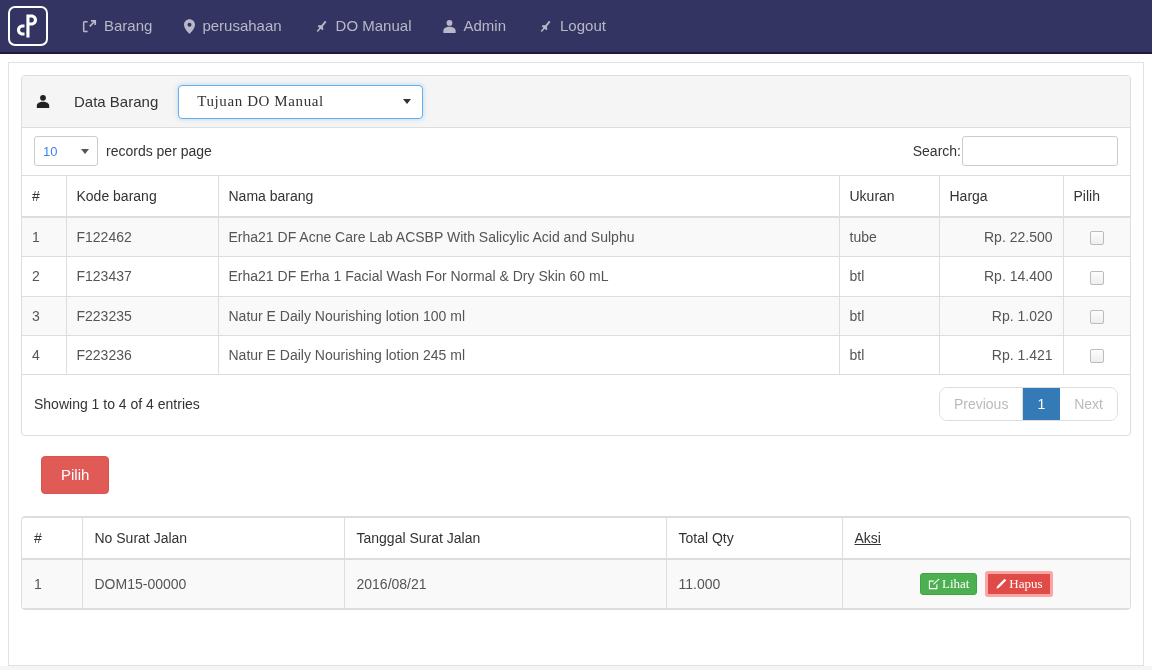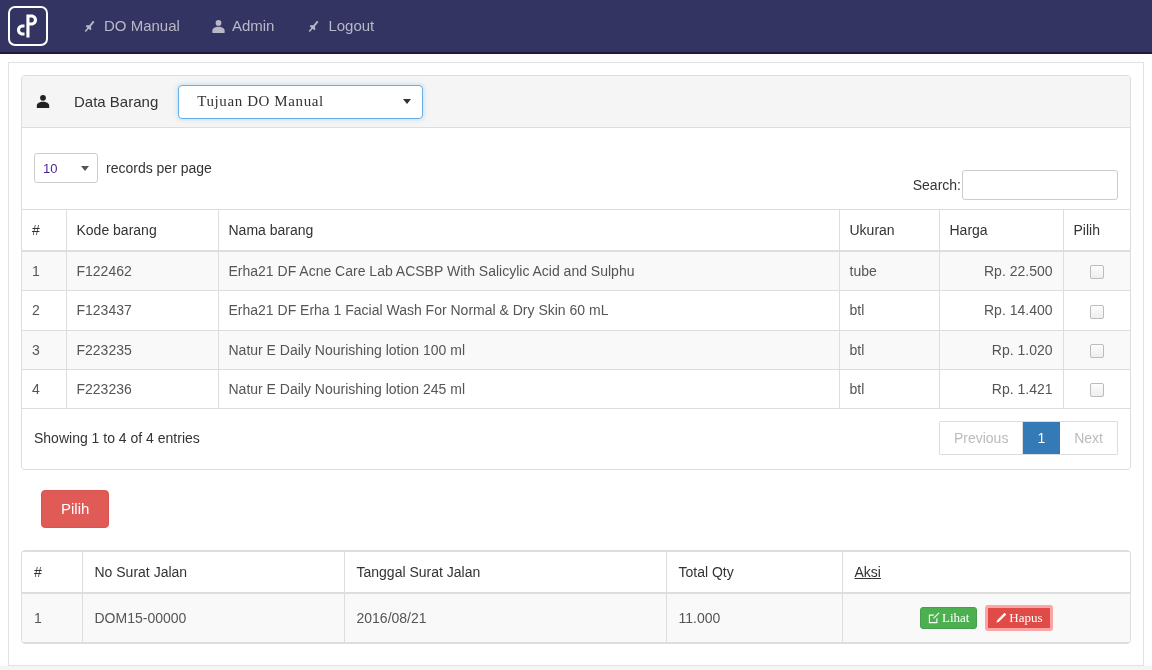--- a/index.html
+++ b/index.html
@@ -118,28 +118,28 @@
   }
   .dt-len { display:flex; align-items:center; gap: 8px; }
   .len-select {
     width: 64px; height: 30px;
     border: 1px solid #cccccc;
     border-radius: 3px;
     background: #ffffff;
     display: flex; align-items: center;
     padding: 0 8px;
     font-size: 13px;
-    color: #4c1d95;
+    color: #3b82f6;
     position: relative;
     cursor: pointer;
   }
   .len-select .dd-caret { right: 8px; border-top-color:#555; }
   .dt-len-label { font-size: 14px; color: #333; }
 
-  .dt-filter { display:flex; align-items:center;margin-top:34px; }
+  .dt-filter { display:flex; align-items:center; }
   .dt-filter-label { font-size: 14px; color:#333; margin-right:1px; }
   .dt-search {
     width: 156px; height: 30px;
     border: 1px solid #cccccc;
     border-radius: 3px;
     background: #ffffff;
     font-family: "Liberation Sans", sans-serif;
     font-size: 13px;
     padding: 0 8px;
     color: #555;
@@ -188,21 +188,21 @@
     cursor: pointer;
     vertical-align: middle;
   }
 
   
   .dt-bottom {
     display:flex; align-items:center; justify-content: space-between;
     padding: 12px 12px 14px 12px;
   }
   .dt-info { font-size: 14px; color:#333; }
-  .pager { display:flex; border:1px solid #dddddd; border-radius:1px; overflow:hidden;text-align:right; }
+  .pager { display:flex; border:1px solid #dddddd; border-radius:8px; overflow:hidden;text-align:right; }
   .pg {
     padding: 7px 14px;
     font-size: 14px;
     color: #bbbbbb;
     background:#ffffff;
     border-right:1px solid #dddddd;
     cursor: default;
     line-height: 18px;
   }
   .pg:last-child { border-right:none; }
@@ -271,21 +271,37 @@
   <div class="brand">
     <span>
       <svg width="24" height="28" viewBox="0 0 24 28">
         <path d="M15.5 2.5 C18.6 2.5 21 4.9 21 8 C21 11.1 18.6 13.5 15.5 13.5 L12.5 13.5 L12.5 10.4 L15.5 10.4 C16.9 10.4 17.9 9.4 17.9 8 C17.9 6.6 16.9 5.6 15.5 5.6 L13.5 5.6 L13.5 25.5 L10.4 25.5 L10.4 2.5 Z" fill="#ffffff"></path>
         <path d="M8.5 12.5 L8.5 15.6 L6.5 15.6 C5.1 15.6 4.1 16.6 4.1 18 C4.1 19.4 5.1 20.4 6.5 20.4 L8.5 20.4 L8.5 23.5 L6.5 23.5 C3.4 23.5 1 21.1 1 18 C1 14.9 3.4 12.5 6.5 12.5 Z" fill="#ffffff"></path>
       </svg>
     </span>
   </div>
 
   <div class="nav-items">
-
+    <div class="nav-link">
+      <span class="nav-ico">
+        <svg width="15" height="15" viewBox="0 0 16 16">
+            <path d="M6 2 H2.6 A1.6 1.6 0 0 0 1 3.6 V12.4 A1.6 1.6 0 0 0 2.6 14 H6 V12.4 H2.6 V3.6 H6 Z M9.6 1 L9.6 2.8 L12 2.8 L7.6 7.2 L8.8 8.4 L13.2 4 L13.2 6.4 L15 6.4 L15 1 Z" fill="#b8b8c8"></path>
+          </svg>
+      </span>
+      <span>Barang</span>
+    </div>
+
+    <div class="nav-link">
+      <span class="nav-ico">
+        <svg width="11" height="15" viewBox="0 0 12 16">
+            <path d="M6 0 C2.7 0 0 2.7 0 6 C0 10.5 6 16 6 16 C6 16 12 10.5 12 6 C12 2.7 9.3 0 6 0 Z M6 8.2 A2.2 2.2 0 1 1 6 3.8 A2.2 2.2 0 0 1 6 8.2 Z" fill="#b8b8c8"></path>
+          </svg>
+      </span>
+      <span>perusahaan</span>
+    </div>
 
     <div class="nav-link">
       <span class="nav-ico">
         <svg width="15" height="15" viewBox="0 0 16 16">
             <g transform="rotate(40 8 8)">
               <path d="M7 1 H9 V7 L11.4 9 V10.4 H8.8 V15 H7.2 V10.4 H4.6 V9 L7 7 Z" fill="#b8b8c8"></path>
             </g>
           </svg>
       </span>
       <span>DO Manual</span>

